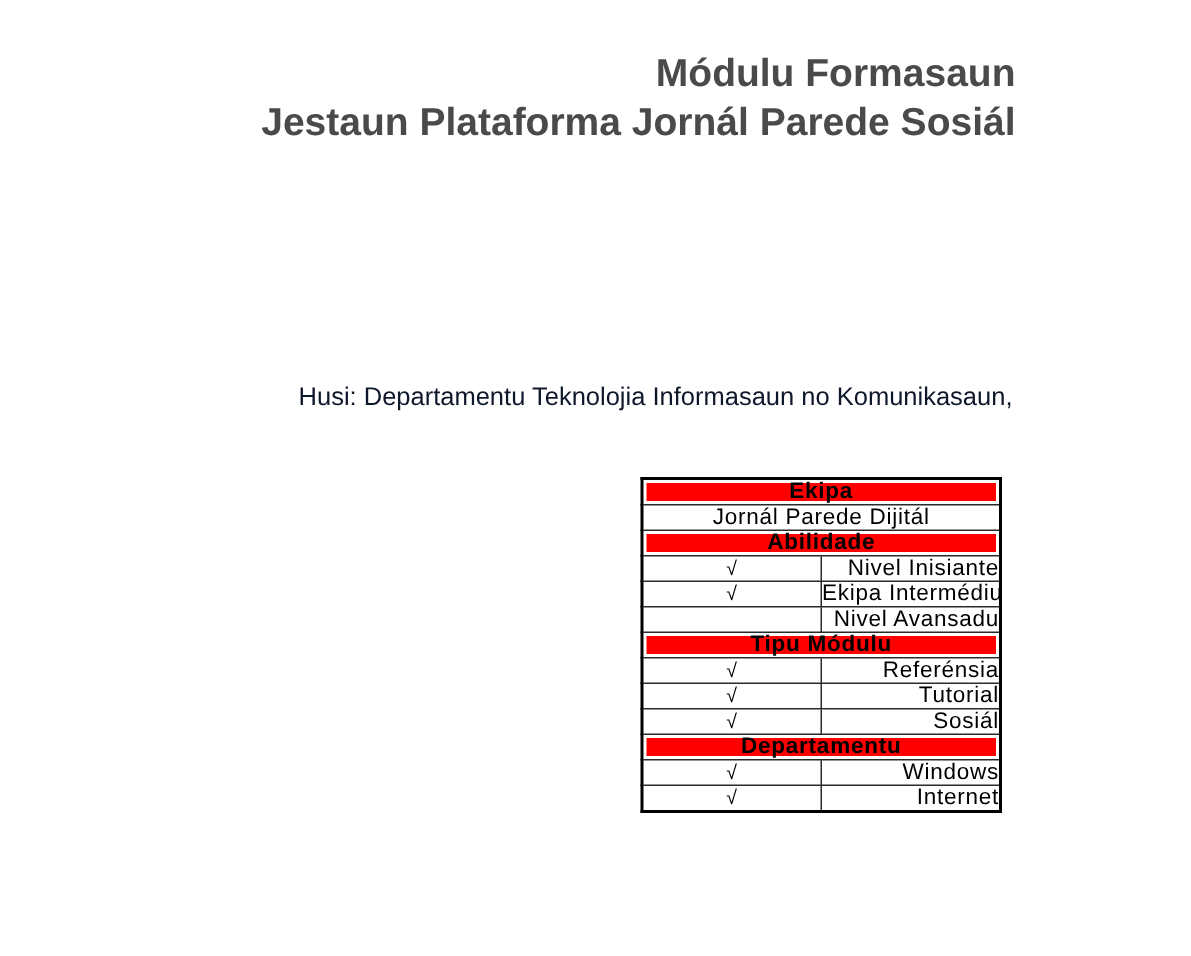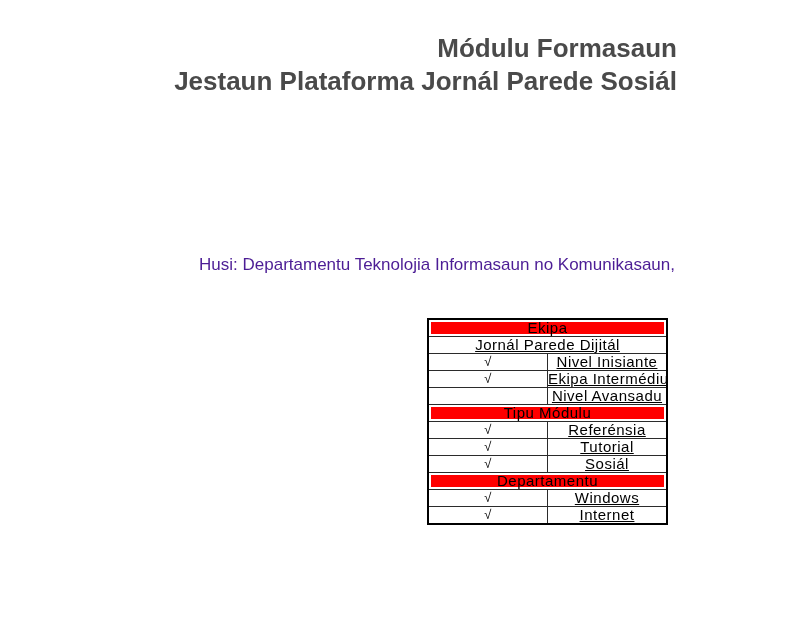--- a/index.html
+++ b/index.html
@@ -28,21 +28,21 @@
     line-height: 33px;
     white-space: nowrap;
   }
 
   
   .byline-block {
     position: absolute;
     top: 254px;
     right: 119px;
     text-align: right;
-    color: #4c1d95;
+    color: #0f172a;
     font-size: 17px;
     line-height: 22px;
     white-space: nowrap;
   }
 
   
   table.module-table {
     position: absolute;
     left: 427px;
     top: 318px;
@@ -58,37 +58,35 @@
     height: 16px;
     padding: 0;
     line-height: 16px;
     letter-spacing: 0.5px;
     overflow: hidden;
     white-space: nowrap;
   }
   td.section-cell {
     background: #ff0000;
     box-shadow: inset 0 0 0 2px #ffffff;
-    font-weight: normal;
+    font-weight: bold;
     text-align: center;
     letter-spacing: 0.9px;
   }
   td.fullspan-cell {
     text-align: center;
-    text-decoration: underline;
   }
   td.check-cell {
     width: 46px;
     text-align: center;
     font-size: 13px;
   }
   td.label-cell {
-    text-align: center;
+    text-align: right;
     padding-left: 5px;
-    text-decoration: underline;
   }
 </style>
 </head>
 <body>
 
 <div class="page">
 
   <div class="title-block">
     <div>Módulu Formasaun</div>
     <div>Jestaun Plataforma Jornál Parede Sosiál</div>
@@ -98,20 +96,23 @@
     <div>Husi: Departamentu Teknolojia Informasaun no Komunikasaun,</div>
   </div>
 
   <table class="module-table">
     <tbody id="module-table-body">
         <tr>
           <td colspan="2" class="section-cell">Ekipa</td>
         </tr>
         <tr>
           <td colspan="2" class="fullspan-cell">Jornál Parede Dijitál</td>
+        </tr>
+        <tr>
+          <td colspan="2" class="section-cell">Abilidade</td>
         </tr>
         <tr>
           <td class="check-cell"><span>√</span></td>
           <td class="label-cell">Nivel Inisiante</td>
         </tr>
         <tr>
           <td class="check-cell"><span>√</span></td>
           <td class="label-cell">Ekipa Intermédiu</td>
         </tr>
         <tr>

